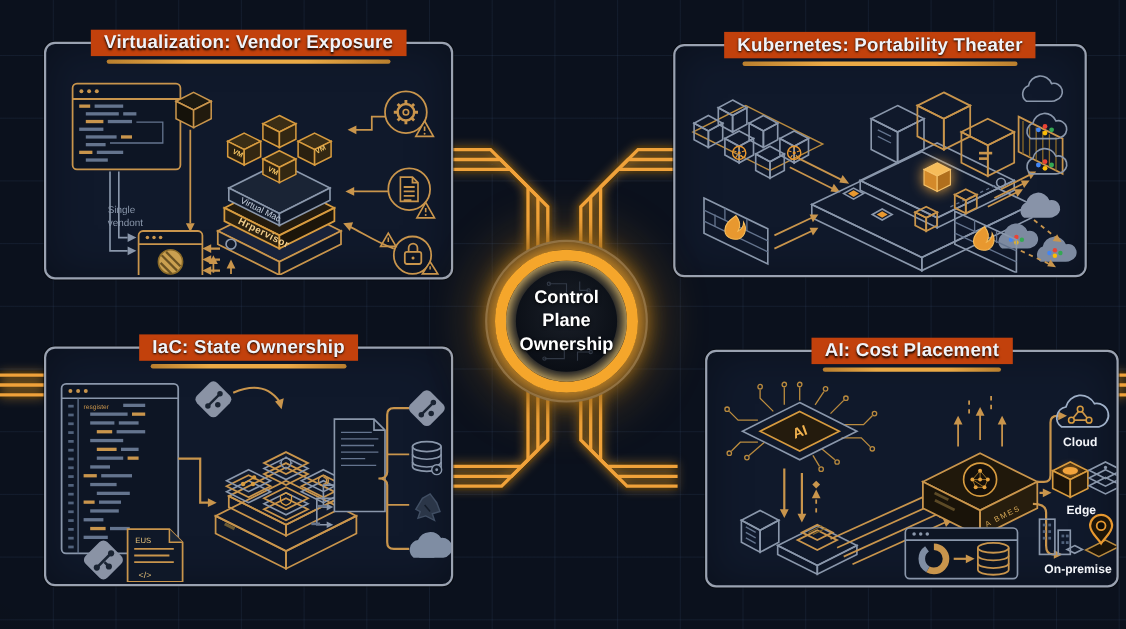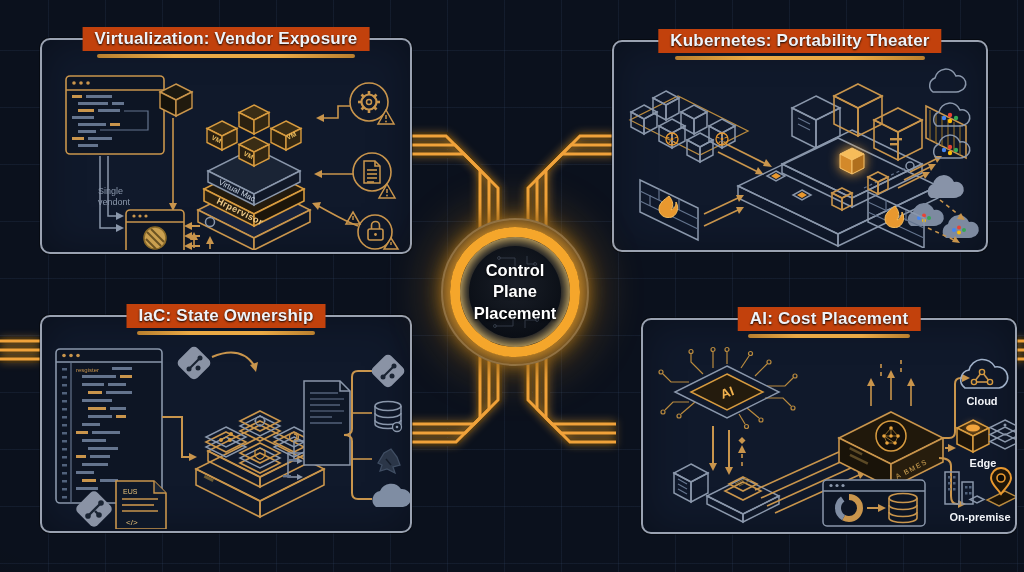--- a/index.html
+++ b/index.html
@@ -869,18 +869,18 @@
             <path d="M26,80 H44 V72"></path>
             <path d="M56,82 V74 H68"></path>
           <circle cx="30" cy="12" r="1.5"></circle>
             <circle cx="66" cy="18" r="1.5"></circle>
             <circle cx="26" cy="80" r="1.5"></circle>
             <circle cx="68" cy="74" r="1.5"></circle>
         </g>
       </svg>
       <div class="node-text">
         <div>Control Plane</div>
-        <div>Placement</div>
+        <div>Ownership</div>
       </div>
     </div>
   </div>
 
 </div>
 
 </body></html>

